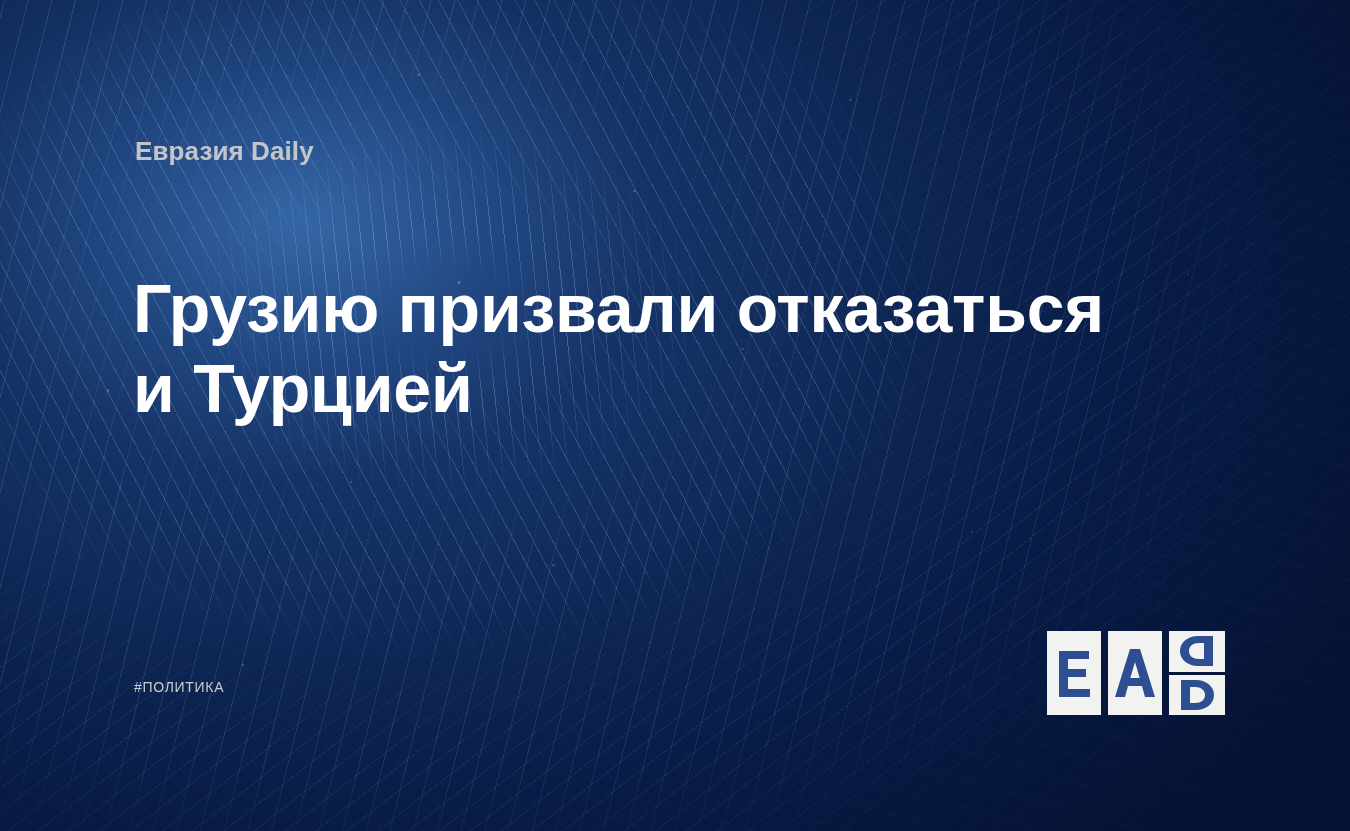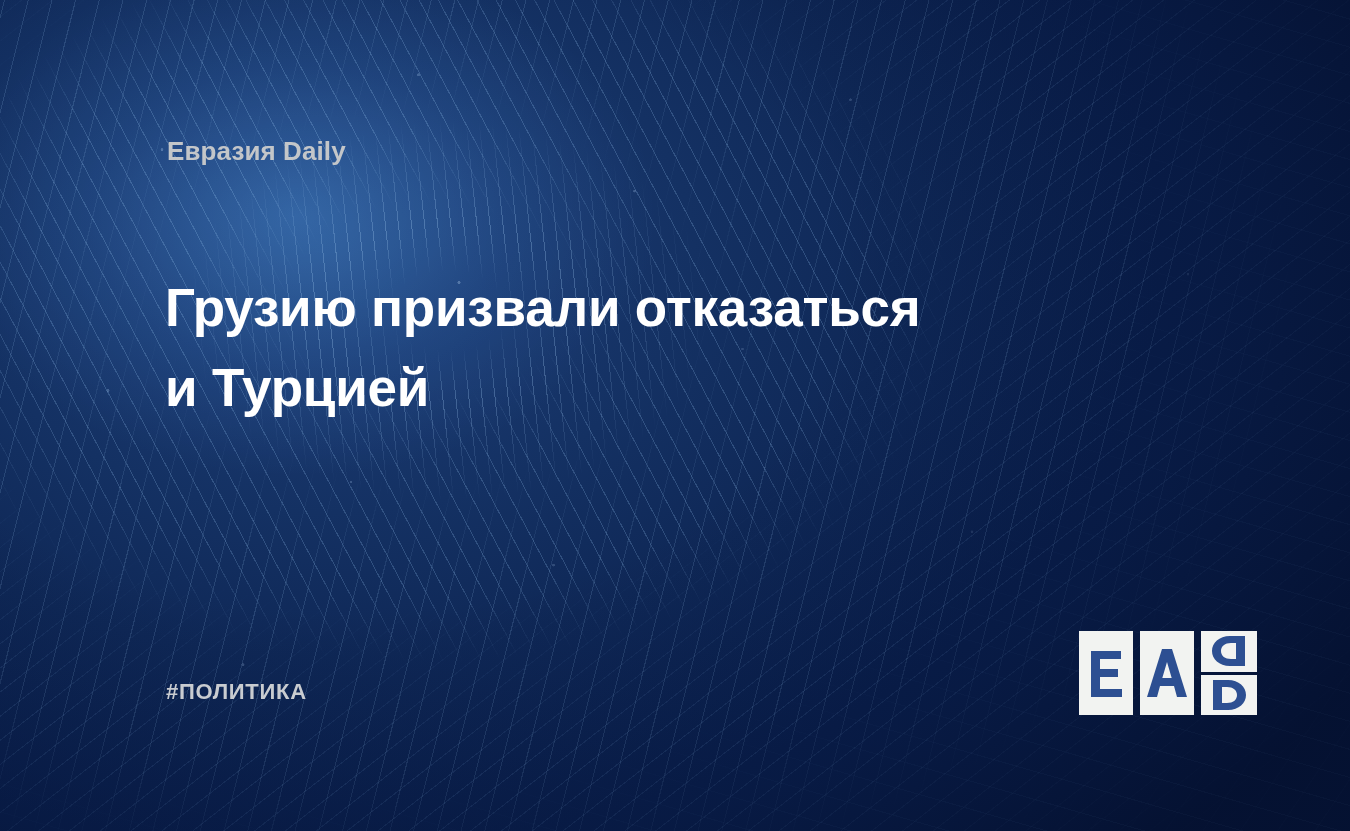--- a/index.html
+++ b/index.html
@@ -112,54 +112,53 @@
       radial-gradient(circle at 72% 64%, rgba(190,220,255,.18) 0 1.1px, transparent 1.6px),
       radial-gradient(circle at 88% 33%, rgba(190,220,255,.16) 0 1.0px, transparent 1.5px),
       radial-gradient(circle at 34% 34%, rgba(200,228,255,.34) 0 1.3px, transparent 1.8px);
     opacity: .85;
   }
 
   
   .content {
     position: absolute;
     inset: 0;
-    margin-left: 32px;
   }
 
   .brand {
     position: absolute;
     left: 135px;
     top: 136px;
     font-size: 26px;
     font-weight: bold;
     letter-spacing: .1px;
     color: #c3c6c9;
     white-space: nowrap;
   }
 
   .headline {
     position: absolute;
     left: 133px;
     top: 268px;
     width: 1080px;
     margin: 0;
-    font-size: 53px;
+    font-size: 68px;
     font-weight: bold;
     line-height: 80px;
     letter-spacing: -0.2px;
     color: #ffffff;
   }
   .headline .hl-line { display: block; white-space: nowrap; }
 
   .hashtag {
     position: absolute;
     left: 134px;
     top: 679px;
-    font-size: 22px;
-    font-weight: bold;
+    font-size: 14px;
+    font-weight: normal;
     letter-spacing: .7px;
     color: #c9ccd0;
     white-space: nowrap;
   }
 
   
   .logo {
     position: absolute;
     left: 1047px;
     top: 631px;

